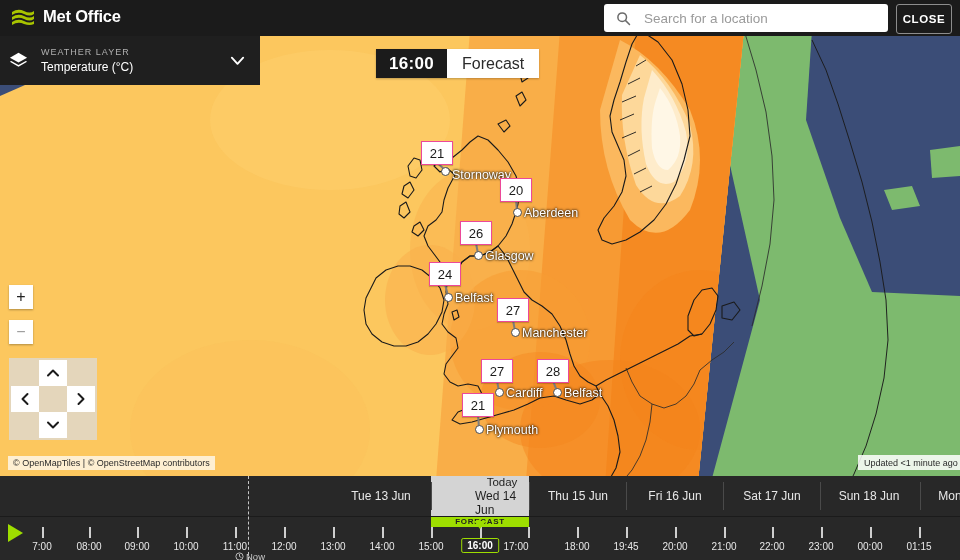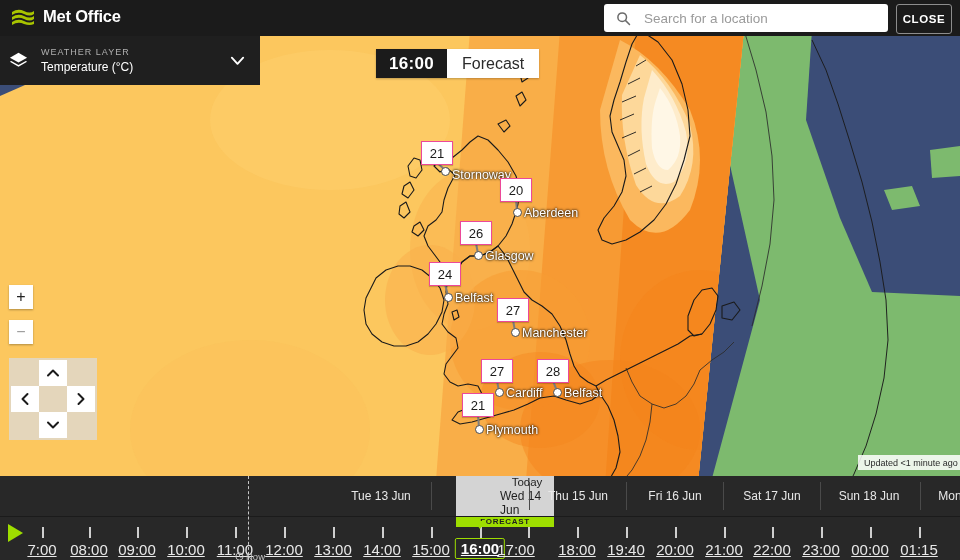--- a/index.html
+++ b/index.html
@@ -147,22 +147,22 @@
   .forecast-tag {
     position: absolute; bottom: -11px; left: 0; width: 100%; height: 11px;
     background: #9ede00; color: #1f1f1f; font-size: 8px; font-weight: bold;
     letter-spacing: 0.7px; display: flex; align-items: center; justify-content: center;
   }
   .day-divider { position: absolute; top: 6px; width: 1px; height: 28px; background: #4a4a4a; }
 
   .hour-strip { position: absolute; left: 0; top: 51px; width: 960px; height: 33px; }
   .hour-tick { position: absolute; top: 0; width: 1.5px; height: 11px; background: #cfcfcf; }
   .hour-label {
-    position: absolute; top: 14px; color: #e8e8e8; font-size: 15px;
-    transform: translateX(-50%); white-space: nowrap; cursor: pointer; text-decoration: underline;
+    position: absolute; top: 14px; color: #e8e8e8; font-size: 10px;
+    transform: translateX(-50%); white-space: nowrap; cursor: pointer;
   }
   .hour-label.selected {
     color: #ffffff; font-weight: bold;
     border: 1.5px solid #9ede00; padding: 1px 5px; top: 11px; border-radius: 2px;
   }
   .play-btn {
     position: absolute; left: 8px; top: 524px; width: 0; height: 0;
     border-left: 15px solid #9ede00; border-top: 9px solid transparent;
     border-bottom: 9px solid transparent; cursor: pointer; z-index: 50;
   }
@@ -349,20 +349,21 @@
         <polyline points="7.5,2 2.5,7 7.5,12" fill="none" stroke="#1b1b1b" stroke-width="2" stroke-linecap="round" stroke-linejoin="round"></polyline>
       </svg>
     </div>
     <div class="pan-btn" id="pan-right">
       <svg width="10" height="14" viewBox="0 0 10 14">
         <polyline points="2.5,2 7.5,7 2.5,12" fill="none" stroke="#1b1b1b" stroke-width="2" stroke-linecap="round" stroke-linejoin="round"></polyline>
       </svg>
     </div>
   </div>
 
+  <div class="attribution">© OpenMapTiles | © OpenStreetMap contributors</div>
   <div class="updated-badge">Updated &lt;1 minute ago</div>
 
   <div id="callout-layer">
       <div class="callout">
         <div class="callout-tail" style="left: 436px; top: 163px; height: 10.6301px; transform: rotate(-48.8141deg);"></div>
         <div class="callout-box" style="left: 421px; top: 141px;">21</div>
         <div class="callout-dot" style="left: 440.5px; top: 166.5px;"></div>
       </div>
       <div class="city-name" style="left: 452px; top: 168px;">Stornoway</div>
       <div class="callout">
@@ -407,21 +408,21 @@
         <div class="callout-dot" style="left: 474.5px; top: 424.5px;"></div>
       </div>
       <div class="city-name" style="left: 486px; top: 423px;">Plymouth</div>
     </div>
 
   <div class="timeline">
     <div class="day-strip" id="day-strip">
         <div class="day-tab" style="left: 332px; width: 98px;">
           <div class="d-date">Tue 13 Jun</div>
         </div>
-        <div class="day-tab selected" style="left: 456px; width: 98px; padding-left: 44px;">
+        <div class="day-tab selected" style="left: 431px; width: 98px; padding-left: 44px;">
           <div class="d-today">Today</div>
           <div class="d-date">Wed 14 Jun</div>
           <div class="forecast-tag">FORECAST</div>
         </div>
         <div class="day-divider" style="left: 431px;"></div>
         <div class="day-tab" style="left: 529px; width: 98px;">
           <div class="d-date">Thu 15 Jun</div>
         </div>
         <div class="day-divider" style="left: 529px;"></div>
         <div class="day-tab" style="left: 626px; width: 98px;">
@@ -461,21 +462,21 @@
         <div class="hour-label" style="left: 382px;">14:00</div>
         <div class="hour-tick" style="left: 431px;"></div>
         <div class="hour-label" style="left: 431px;">15:00</div>
         <div class="hour-tick" style="left: 480px;"></div>
         <div class="hour-label selected" style="left: 480px;">16:00</div>
         <div class="hour-tick" style="left: 528px;"></div>
         <div class="hour-label" style="left: 516px;">17:00</div>
         <div class="hour-tick" style="left: 577px;"></div>
         <div class="hour-label" style="left: 577px;">18:00</div>
         <div class="hour-tick" style="left: 626px;"></div>
-        <div class="hour-label" style="left: 626px;">19:40</div>
+        <div class="hour-label" style="left: 626px;">19:45</div>
         <div class="hour-tick" style="left: 675px;"></div>
         <div class="hour-label" style="left: 675px;">20:00</div>
         <div class="hour-tick" style="left: 724px;"></div>
         <div class="hour-label" style="left: 724px;">21:00</div>
         <div class="hour-tick" style="left: 772px;"></div>
         <div class="hour-label" style="left: 772px;">22:00</div>
         <div class="hour-tick" style="left: 821px;"></div>
         <div class="hour-label" style="left: 821px;">23:00</div>
         <div class="hour-tick" style="left: 870px;"></div>
         <div class="hour-label" style="left: 870px;">00:00</div>

